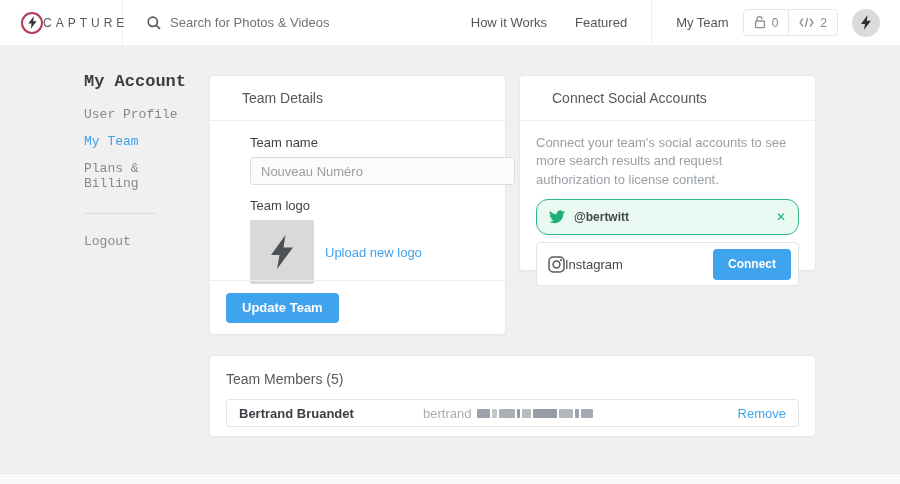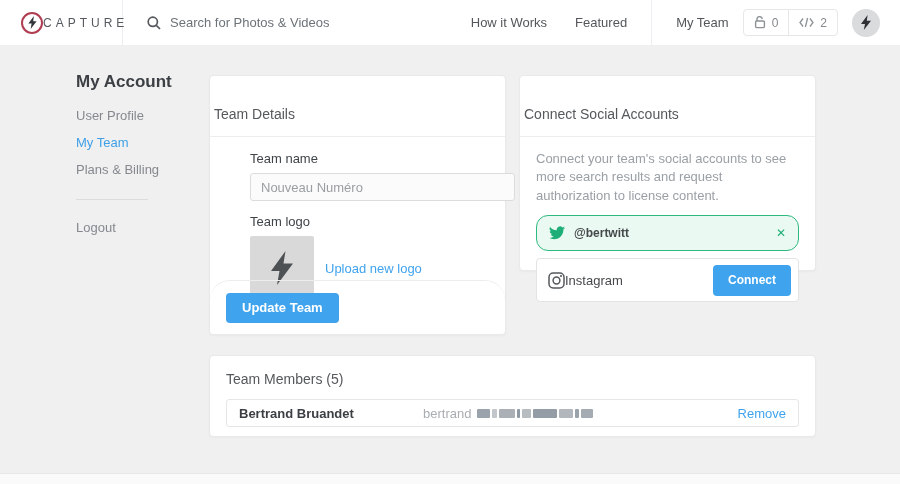--- a/index.html
+++ b/index.html
@@ -52,35 +52,35 @@
   }
   .counter-cell + .counter-cell { border-left: 1px solid #e5e7e8; }
   .counter-num { margin-left: 6px; color: #85898d; font-size: 12px; }
   .avatar {
     margin-left: 14px; margin-right: 20px; width: 28px; height: 28px;
     border-radius: 50%; background: #d9dbdc; display: flex; align-items: center;
     justify-content: center; cursor: pointer;
   }
 
   
-  .sidebar { position: absolute; left: 76px; top: 72px; width: 110px; }
+  .sidebar { position: absolute; left: 84px; top: 72px; width: 110px; font-family: Liberation Mono, monospace; }
   .sidebar-title { font-size: 17px; font-weight: 700; color: #3c4044; margin-bottom: 16px; }
   .side-item { font-size: 13px; color: #85898e; margin-bottom: 12px; cursor: pointer; }
   .side-item.active { color: #3fa0e6; }
   .side-divider { width: 72px; height: 1px; background: #dcdcdd; margin: 22px 0 20px 0; }
   .side-logout { font-size: 13px; color: #85898e; cursor: pointer; }
 
   
   .card {
     position: absolute; background: #fff; border: 1px solid #e9e9ea;
     border-radius: 4px; box-shadow: 0 1px 2px rgba(0,0,0,0.03);
   }
   .card-header {
-    height: 45px; display: flex; align-items: center; padding: 0 4px;
-    border-bottom: 1px solid #ededee; font-size: 14px; color: #55595c; margin-top: 16px;
+    height: 45px; display: flex; align-items: center; padding: 0 32px;
+    border-bottom: 1px solid #ededee; font-size: 14px; color: #55595c;
   }
   #team-details { left: 209px; top: 75px; width: 297px; height: 260px; }
   #social-card  { left: 519px; top: 75px; width: 297px; height: 196px; }
   #members-card { left: 209px; top: 355px; width: 607px; height: 82px; }
 
   
   .td-body { padding: 14px 16px 0 16px; margin-left: 24px; }
   .field-label { font-size: 13px; color: #3f4449; margin-bottom: 7px; }
   .text-input {
     width: 265px; height: 28px; border: 1px solid #dcdcdd; border-radius: 3px;
@@ -89,21 +89,21 @@
     margin-bottom: 13px;
   }
   .logo-row { display: flex; align-items: center; }
   .logo-box {
     width: 64px; height: 64px; background: #d9d9d9; border-radius: 2px;
     display: flex; align-items: center; justify-content: center; flex: 0 0 auto;
   }
   .upload-link { margin-left: 11px; font-size: 13px; color: #3fa3ee; cursor: pointer; }
   .td-footer {
     position: absolute; left: 0; right: 0; bottom: 0; height: 54px;
-    border-top: 1px solid #ededee; display: flex; align-items: center; padding: 0 16px; border-radius: 20px;
+    border-top: 1px solid #ededee; display: flex; align-items: center; padding: 0 16px;
   }
   .btn-primary {
     background: #3fa3ee; color: #fff; border: none; border-radius: 4px;
     height: 30px; padding: 0 16px; font-size: 13px; font-weight: 700;
     font-family: "Liberation Sans", sans-serif; cursor: pointer;
   }
 
   
   .sc-body { padding: 13px 16px 0 16px; }
   .sc-desc { font-size: 13px; color: #9aa0a5; line-height: 1.42; }

